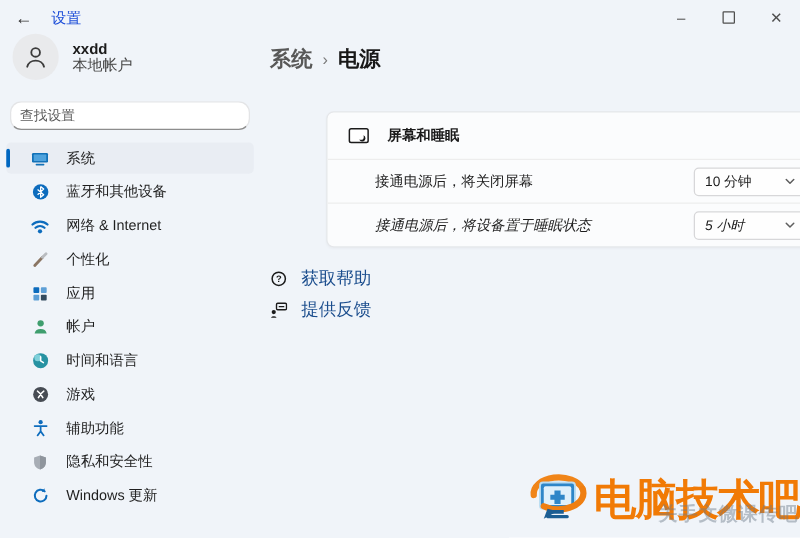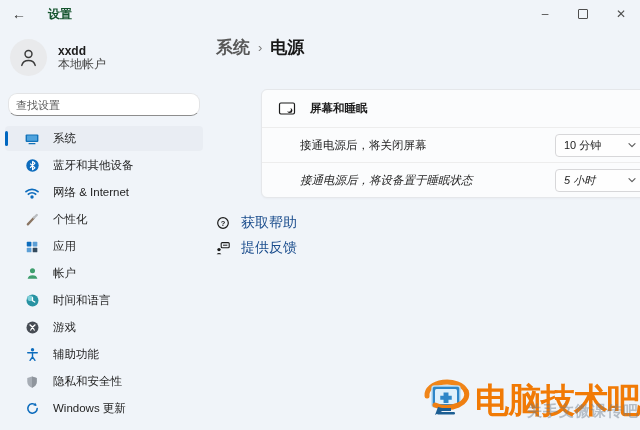--- a/index.html
+++ b/index.html
@@ -2,27 +2,27 @@
 <html style="--accent: #0067c0; --link: #1b4d8d;"><head>
 <meta charset="utf-8">
 <style>
   html,body{margin:0;padding:0;}
   body{width:640px;height:430px;overflow:hidden;font-family:"Liberation Sans",sans-serif;}
   .app{position:relative;width:640px;height:430px;background:#f0f4f9;color:#1b1b1b;}
 
   
   .titlebar{position:absolute;top:0;left:0;right:0;height:28px;display:flex;align-items:center;}
   .back-btn{margin-left:12px;font-size:14px;color:#333;line-height:1;cursor:default;}
-  .app-title{margin-left:22px;font-size:12px;font-weight:700;color:#14532d;}
+  .app-title{margin-left:15px;font-size:12px;font-weight:400;color:#1d4ed8;}
   .win-controls{position:absolute;right:0;top:0;height:28px;display:flex;}
   .win-btn{width:38px;height:27px;display:flex;align-items:center;justify-content:center;color:#4f4f4f;font-size:12px;}
   .max-glyph{width:8px;height:8px;border:1px solid #4f4f4f;border-radius:1px;display:block;}
 
   
-  .sidebar{position:absolute;top:28px;left:0;width:208px;bottom:0;}
+  .sidebar{position:absolute;top:16px;left:0;width:208px;bottom:0;}
   .user{display:flex;align-items:center;gap:11px;padding:11px 10px 8px 10px;}
   .avatar{width:37px;height:37px;border-radius:50%;background:#e9eaec;display:flex;align-items:center;justify-content:center;flex:none;}
   .user-name{font-size:12px;font-weight:700;line-height:14px;}
   .user-type{font-size:12px;color:#454545;line-height:13px;}
   .searchbox{margin:9px 8px 10px 8px;height:21px;background:#ffffff;border:1px solid #e3e4e6;border-bottom:1px solid #8d8d8d;border-radius:9px;display:flex;align-items:center;padding:0 7px;gap:34px;}
   .searchbox input{flex:1;border:none;outline:none;background:transparent;font-size:11px;color:#1b1b1b;font-family:"Liberation Sans",sans-serif;padding:0;}
   .searchbox input::placeholder{color:#5c5c5c;opacity:1;}
   .nav{margin-top:4px;}
   .nav-item{height:25px;margin:2px 5px;border-radius:4px;display:flex;align-items:center;gap:13px;padding-left:19px;position:relative;font-size:11.5px;color:#1f1f1f;cursor:default;}
   .nav-item.selected{background:#e9edf3;}

